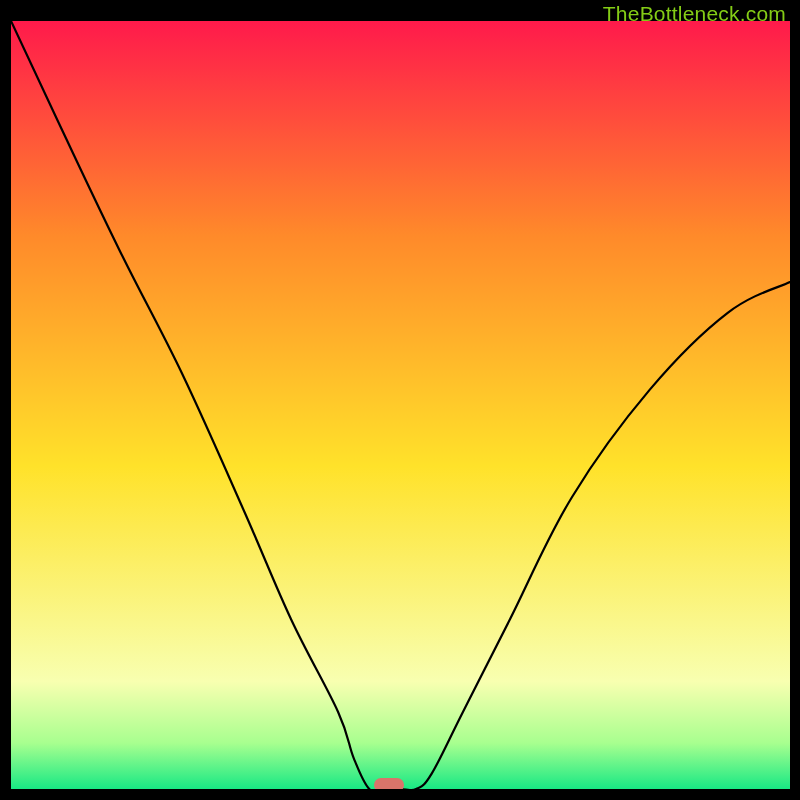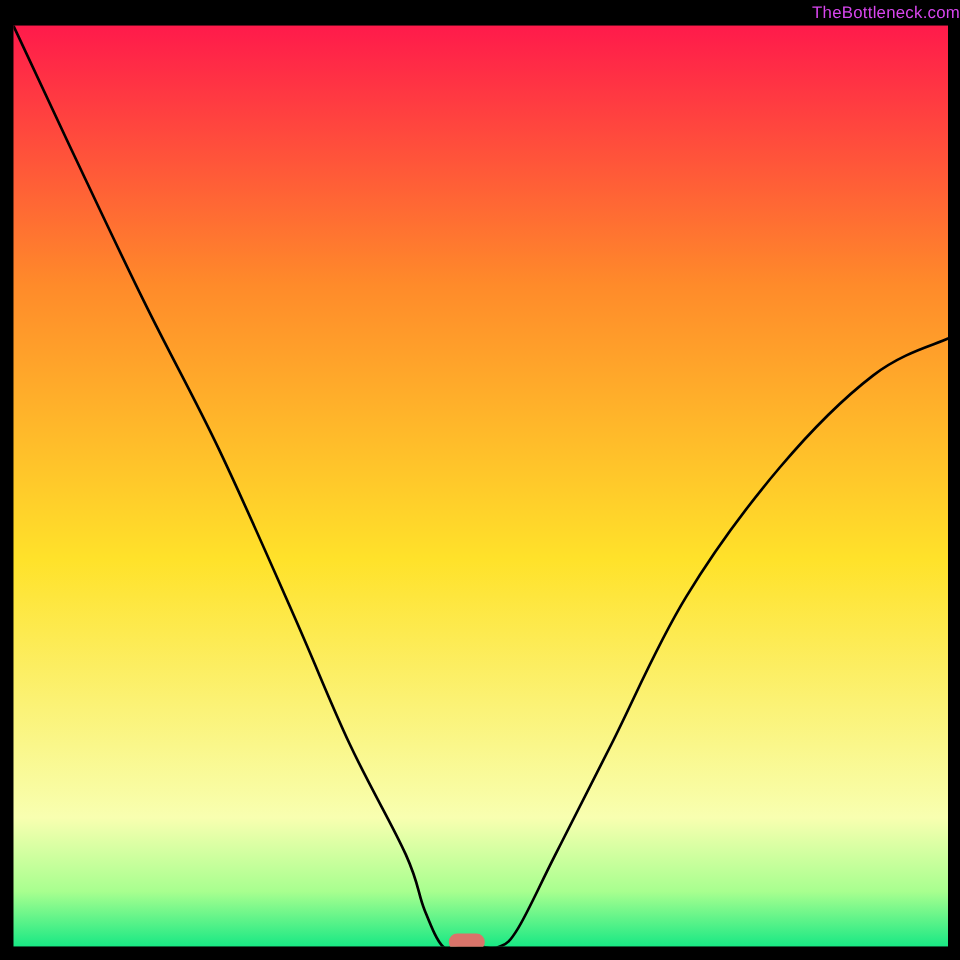--- a/index.html
+++ b/index.html
@@ -21,23 +21,23 @@
     position: absolute;
     left: 11px;
     top: 21px;
     width: 779px;
     height: 768px;
     overflow: hidden;
   }
   .watermark {
     position: absolute;
     top: 2px;
-    right: 0;
-    color: #d946ef;
-    font-size: 14px;
+    right: 14px;
+    color: #84cc16;
+    font-size: 21px;
     font-weight: 400;
     letter-spacing: 0.2px;
     user-select: none;
   }
   .marker {
     position: absolute;
     width: 30px;
     height: 14px;
     border-radius: 7px;
   }

